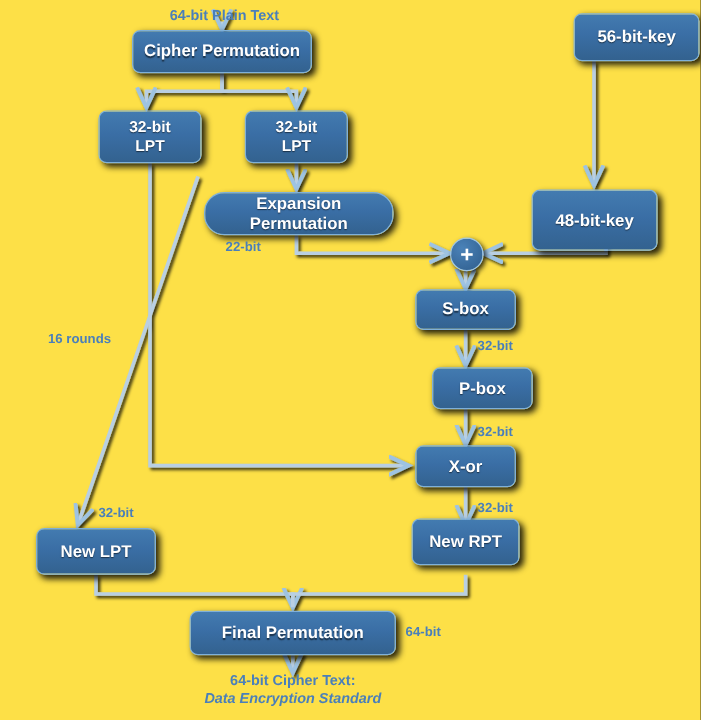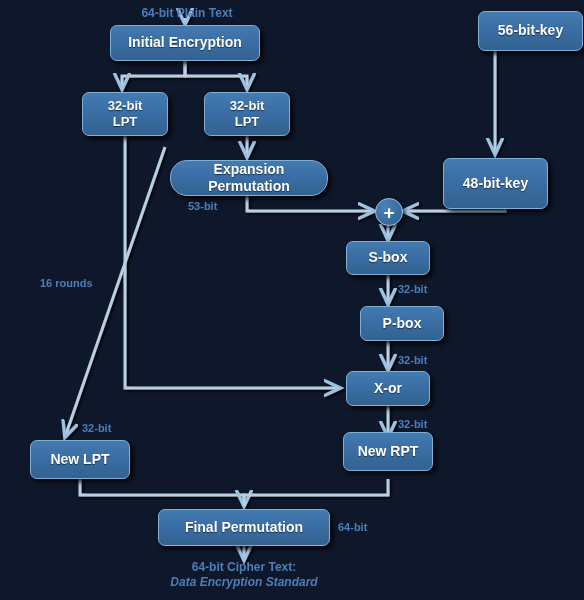--- a/index.html
+++ b/index.html
@@ -5,21 +5,21 @@
 <style>
   html, body {
     margin: 0;
     padding: 0;
     background: #000000;
   }
   #canvas {
     position: relative;
     width: 584px;
     height: 600px;
-    background: #0f172a;
+    background: #fde047;
     overflow: hidden;
     font-family: "Liberation Sans", sans-serif;
   }
   #svg-layer {
     position: absolute;
     left: 0;
     top: 0;
     width: 584px;
     height: 600px;
   }
@@ -122,21 +122,21 @@
 
       <path d="M80,479 L80,495 L244,495 L244,506" marker-end="url(#arrowhead)"></path>
       <path d="M388,479 L388,495 L244,495 L244,506"></path>
 
       <path d="M244,546 L244,560" marker-end="url(#arrowhead)"></path>
     </g>
   </svg>
 
   <div class="caption" style="left:132px; top:6px; width:110px;">64-bit Plain Text</div>
 
-  <div class="node node-md" style="left:110px; top:25px; width:150px; height:36px;">Initial Encryption</div>
+  <div class="node node-md" style="left:110px; top:25px; width:150px; height:36px;">Cipher Permutation</div>
 
   <div class="node node-md" style="left:443px; top:11px; width:105px; height:40px;margin-left:35px;">56-bit-key</div>
 
   <div class="node node-sm" style="left:82px; top:92px; width:86px; height:44px; white-space:pre-line;">32-bit
 LPT</div>
 
   <div class="node node-sm" style="left:204px; top:92px; width:86px; height:44px; white-space:pre-line;">32-bit
 LPT</div>
 
   <div class="node node-md" style="left:170px; top:160px; width:158px; height:36px;border-radius:17px;">Expansion Permutation</div>
@@ -150,21 +150,21 @@
   <div class="node node-md" style="left:360px; top:306px; width:84px; height:35px;">P-box</div>
 
   <div class="node node-md" style="left:346px; top:371px; width:84px; height:35px;">X-or</div>
 
   <div class="node node-md" style="left:30px; top:440px; width:100px; height:39px;">New LPT</div>
 
   <div class="node node-md" style="left:343px; top:432px; width:90px; height:39px;">New RPT</div>
 
   <div class="node node-md" style="left:158px; top:509px; width:172px; height:37px;">Final Permutation</div>
 
-  <div class="label" style="left:188px; top:200px;">53-bit</div>
+  <div class="label" style="left:188px; top:200px;">22-bit</div>
 
   <div class="label" style="left:398px; top:283px;">32-bit</div>
 
   <div class="label" style="left:398px; top:354px;">32-bit</div>
 
   <div class="label" style="left:398px; top:418px;">32-bit</div>
 
   <div class="label" style="left:40px; top:277px;text-align:center;">16 rounds</div>
 
   <div class="label" style="left:82px; top:422px;">32-bit</div>

